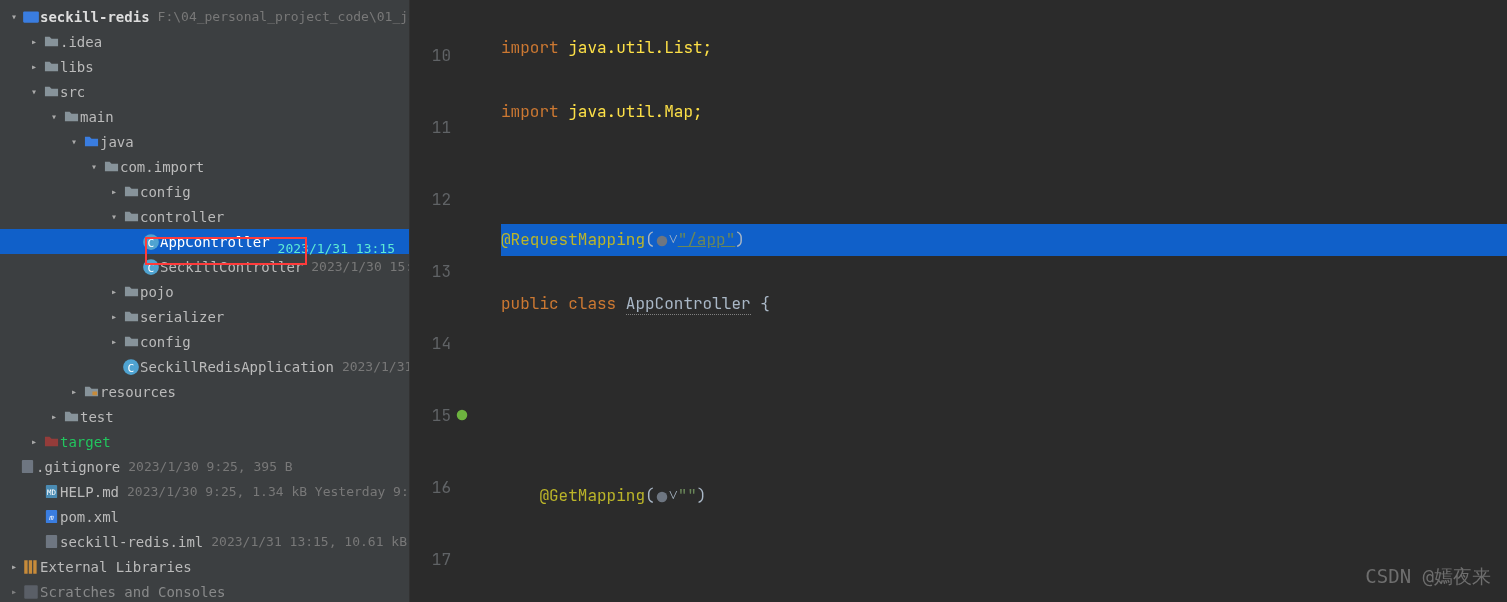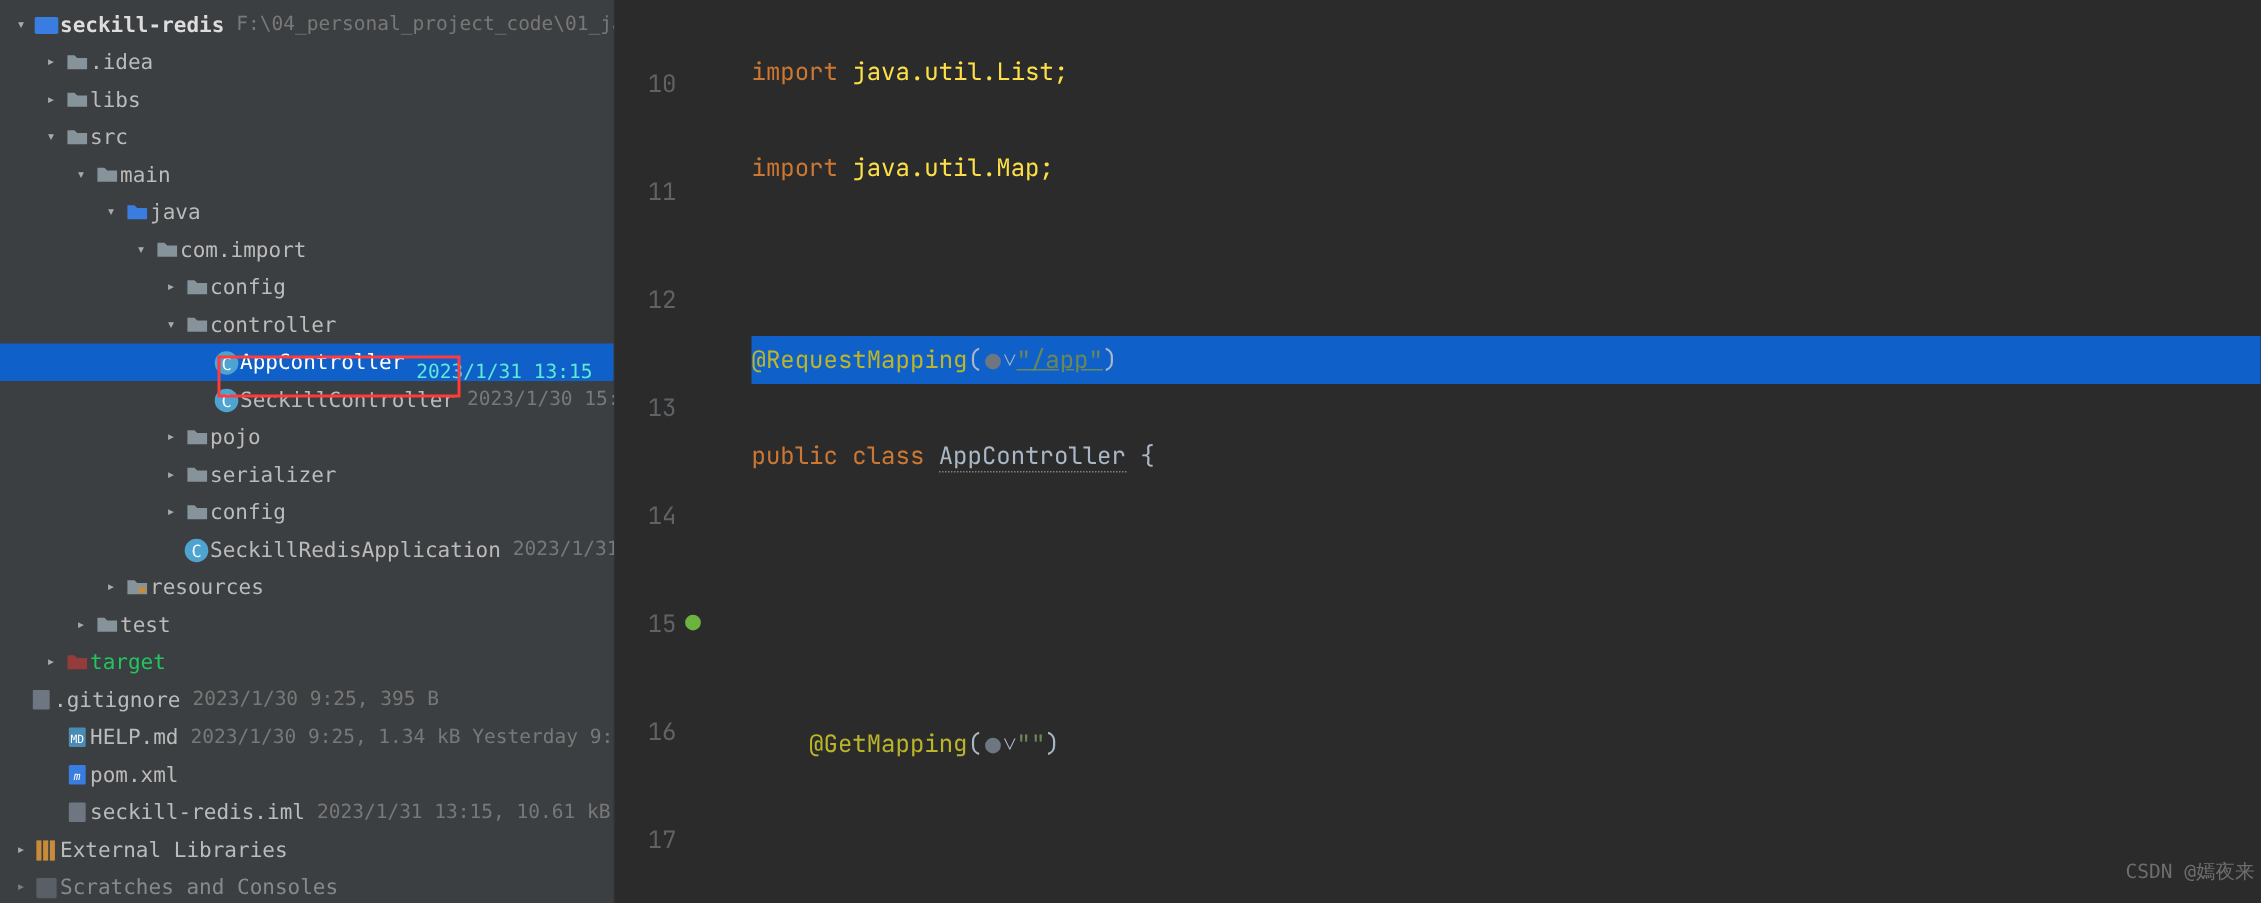--- a/index.html
+++ b/index.html
@@ -118,23 +118,23 @@
 }
 .kw { color: #cc7832; }
 .str { color: #6a8759; }
 .ann { color: #bbb529; }
 .pkg { color: #fde047; }
 .cls-name { color: #a9b7c6; }
 .underline-warn { border-bottom: 1px dotted #808080; }
 .watermark {
   position: absolute;
   bottom: 12px;
-  right: 4px;
+  right: 16px;
   color: #6e6e6e;
-  font-size: 13px;
+  font-size: 19px;
 }
 </style>
 </head>
 <body>
 
 <div class="container">
   <div class="sidebar">
     <div class="tree">
 
       <div class="tree-item project" style="padding-left:6px">

